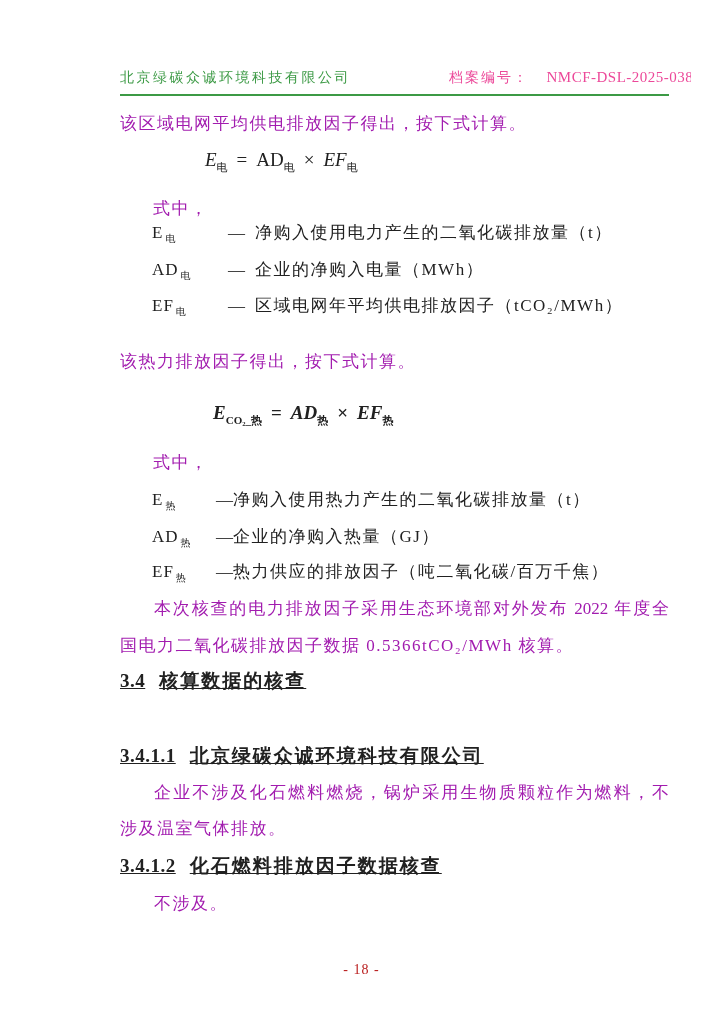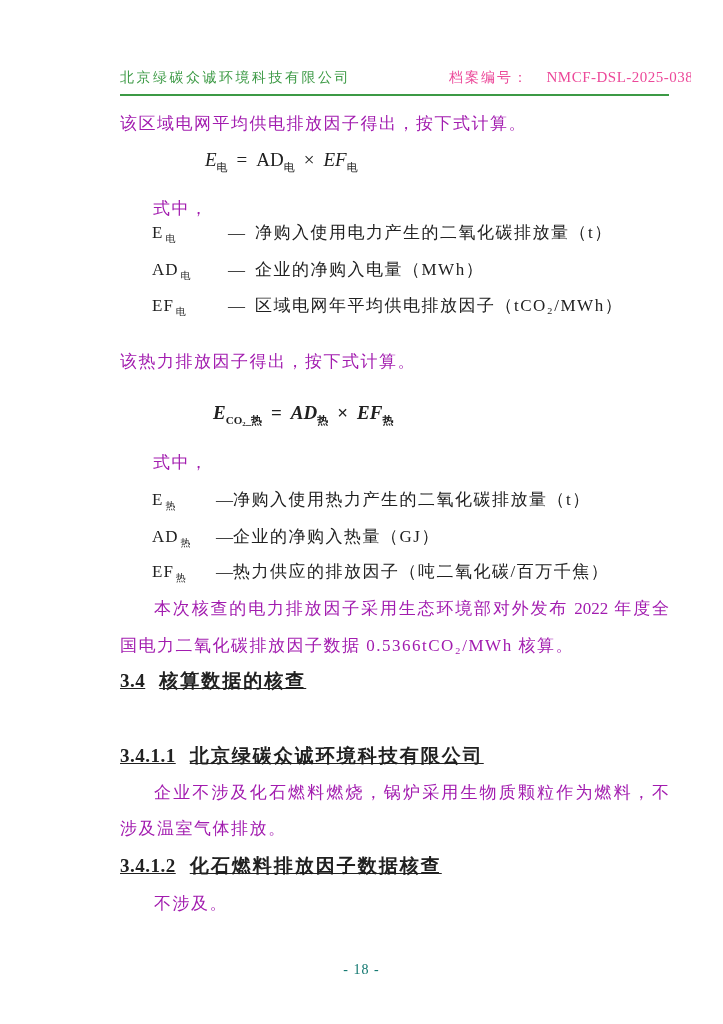--- a/index.html
+++ b/index.html
@@ -49,21 +49,21 @@
   .defrow .sym sub { font-size:10px; margin-left:2px; }
   .defrow .dash.gap { margin-right:10px; }
   .defrow .deftext { letter-spacing:1.5px; }
   
   .h { position:absolute; left:88px; font-size:19px; font-weight:bold; white-space:nowrap;text-decoration:underline; }
   .h .num { margin-right:14px; letter-spacing:0.5px; }
   .h .t { letter-spacing:2px; }
   
   .pageno {
     position:absolute; top:946px; left:0; width:100%; text-align:center;
-    font-size:14px; letter-spacing:1px; color:#0f766e;
+    font-size:14px; letter-spacing:1px; color:#b91c1c;
   }
   .bottom-bar {
     position:absolute; left:0; bottom:0; width:100%; height:8px;
     background:#3c9a45;
   }
 </style>
 </head>
 <body>
 
 <div class="page">

